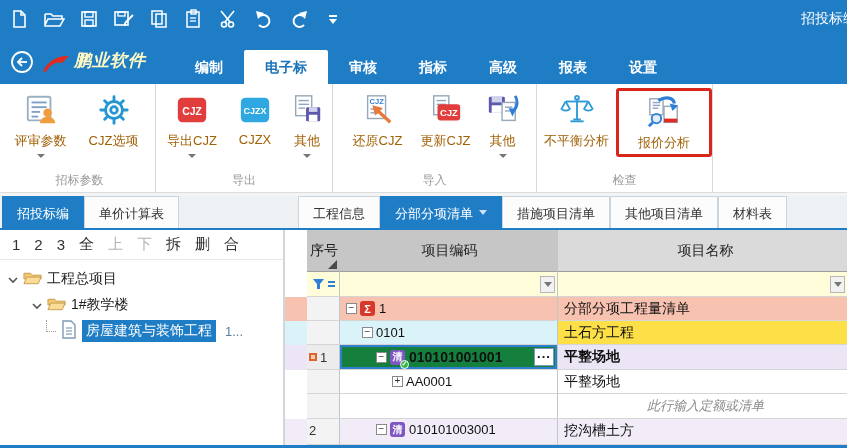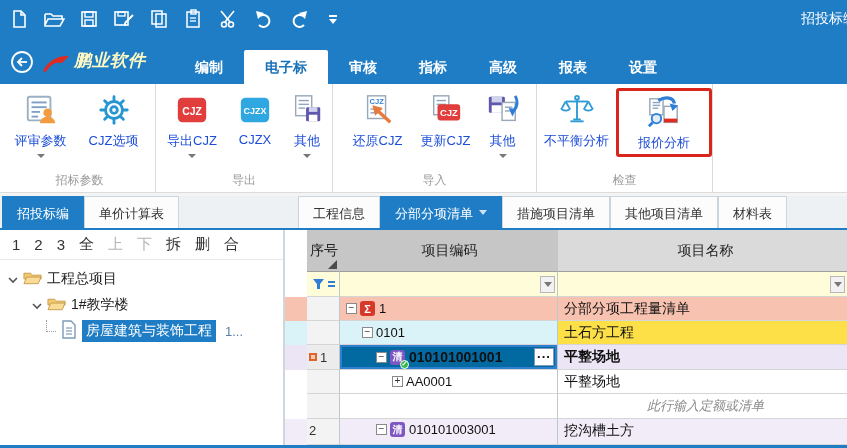--- a/index.html
+++ b/index.html
@@ -25,21 +25,21 @@
   .rtab{ color:#fff; font-size:14px; font-weight:bold; padding:9px 21px 0 21px; height:34px; cursor:pointer; white-space:nowrap;}
   .rtab.active{ background:#fff; color:#1a72b8; border-radius:2px 2px 0 0;}
 
   
   .ribbon{ height:109px; background:#fff; border-bottom:1px solid #dcdcdc; display:flex; padding-left:4px; flex:none;}
   .rgroup{ display:flex; flex-direction:column; border-right:1px solid #d9d9d9; }
   .rgroup-btns{ flex:1; display:flex; align-items:flex-start; justify-content:center; padding-top:5px;}
   .rgroup-label{ text-align:center; color:#9a9a9a; font-size:12px; padding-bottom:3px;}
   .rbtn{ display:flex; flex-direction:column; align-items:center; padding-top:2px; cursor:pointer;}
   .rbtn .ric{ height:38px; display:flex; align-items:center; justify-content:center;}
-  .rbtn .rlabel{ font-size:13px; color:#1d4ed8; margin-top:3px; white-space:nowrap;}
+  .rbtn .rlabel{ font-size:13px; color:#a16207; margin-top:3px; white-space:nowrap;}
   .rbtn .drop{ width:0;height:0;border-left:4px solid transparent;border-right:4px solid transparent;border-top:4px solid #777; margin-top:4px;}
   .hl-wrap{ border:3px solid #d9261c; border-radius:3px; margin-top:-1px; padding:0 1px 2px 1px;}
 
   
   .gapline{ height:3px; background:#f4f4f4; flex:none;}
   .tabstrip{ height:34px; background:#eef1f4; border-bottom:2px solid #1f7dc5; display:flex; flex:none;}
   .lefttabs{ width:283px; display:flex; padding-left:2px;}
   .righttabs{ flex:1; display:flex; padding-left:15px;}
   .ptab{ font-size:13px; color:#333; background:#fcfcfc; border:1px solid #c9d5df; border-bottom:none;
          padding:8px 14px 0 14px; height:32px; cursor:pointer; display:flex; align-items:flex-start; gap:6px; white-space:nowrap;}
@@ -506,21 +506,21 @@
         <div class="c c-name" style="background:#fde047">
             <span>土石方工程</span>
           </div>
       </div>
 
       <div class="grow grow-data" style="background:#ebe5f5; height:25px">
         <div class="c c-seq" style="background:#ececec">
             <span class="rowmark"></span>
             <span>1</span>
           </div>
-        <div class="c c-code selcell" style="background:#0369a1">
+        <div class="c c-code selcell" style="background:#15803d">
           <span class="ind" style="width:34px"></span>
           <span class="exp minus"></span>
           <span class="badge qing">
               <span class="chk">✓</span>
             </span>
           <span class="codetext bold">010101001001</span>
           <span class="ell"></span>
           <span class="handle"></span>
         </div>
         <div class="c c-name" style="background:#ebe5f5">

